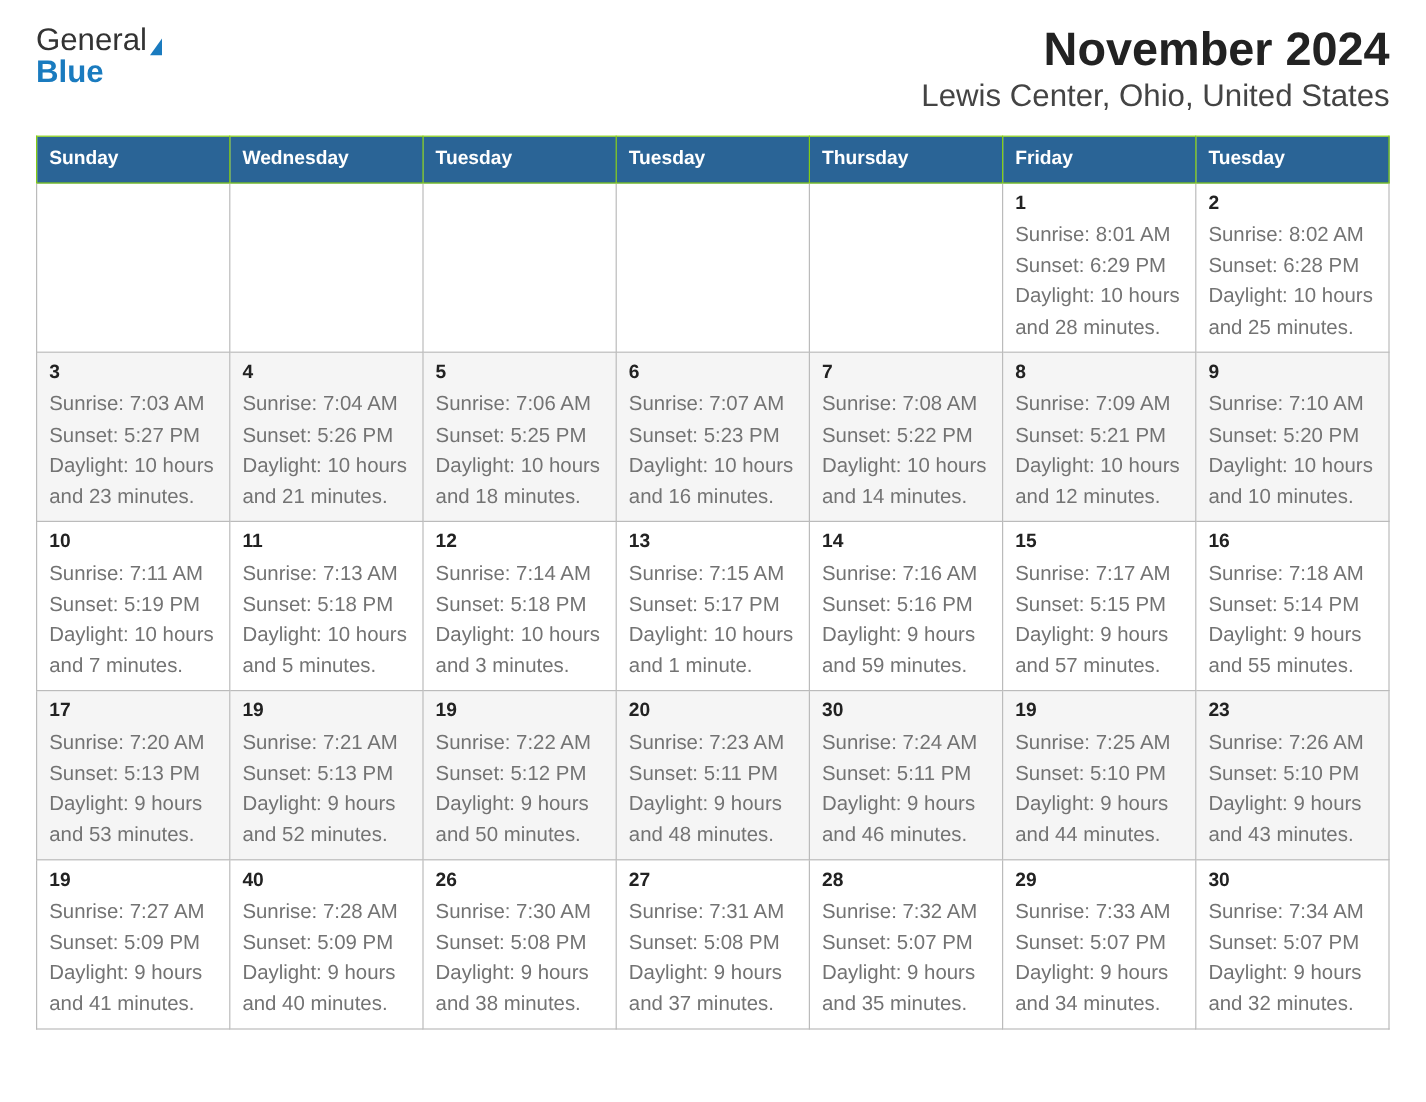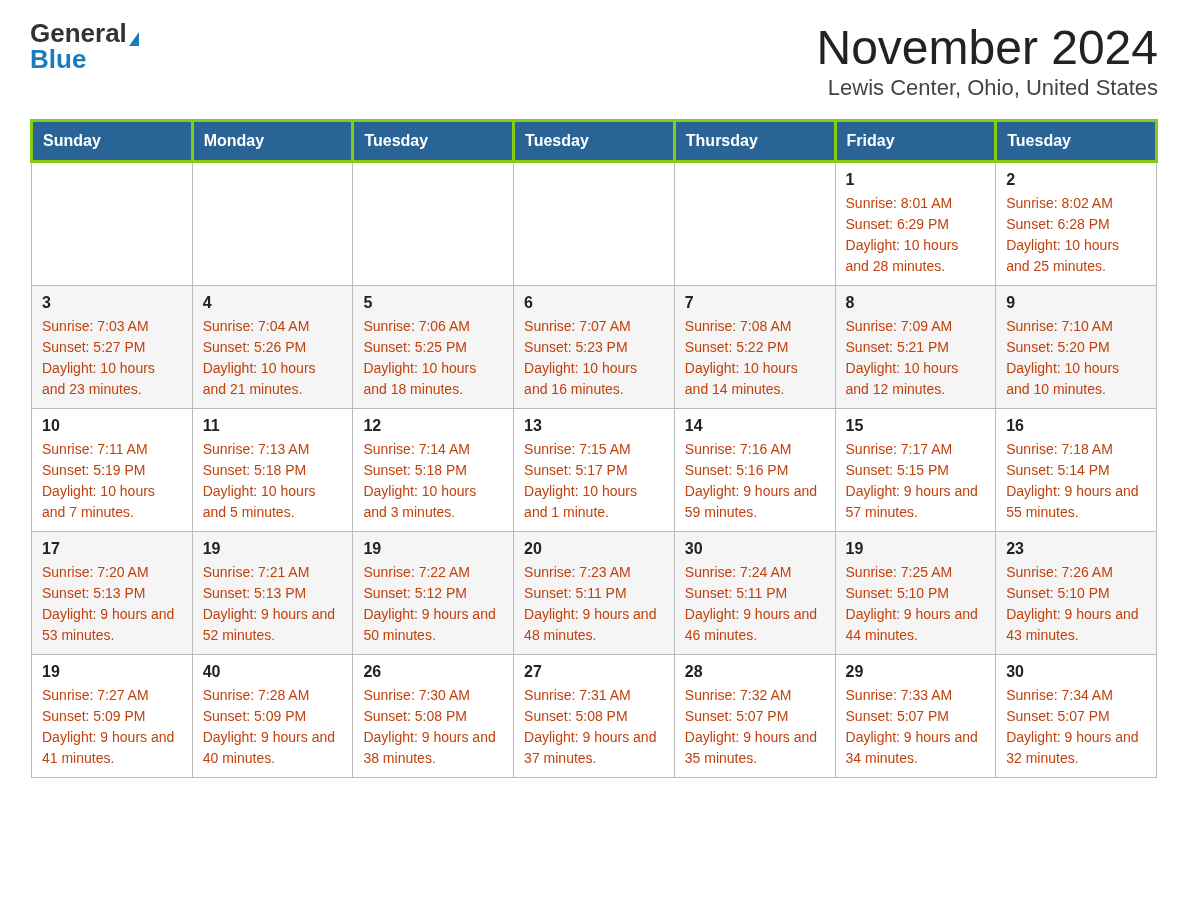--- a/index.html
+++ b/index.html
@@ -16,21 +16,21 @@
       align-items: flex-start;
       margin-bottom: 18px;
     }
     .logo {
       display: flex;
       flex-direction: column;
       align-items: flex-start;
     }
     .logo-text-general {
       font-size: 26px;
-      font-weight: bold;
+      font-weight: normal;
       color: #333;
       line-height: 1;
     }
     .logo-text-blue {
       font-size: 26px;
       font-weight: bold;
       color: #1a7bbf;
       line-height: 1;
     }
     .logo-arrow {
@@ -39,42 +39,42 @@
       height: 0;
       border-left: 10px solid transparent;
       border-bottom: 14px solid #1a7bbf;
       margin-left: 2px;
       vertical-align: bottom;
     }
     .title-block {
       text-align: right;
     }
     .title-block h1 {
-      font-size: 48px;
-      font-weight: normal;
+      font-size: 39px;
+      font-weight: bold;
       color: #222;
     }
     .title-block h2 {
-      font-size: 22px;
+      font-size: 26px;
       font-weight: normal;
       color: #444;
     }
     .calendar {
       width: 100%;
       border-collapse: collapse;
       border: 1px solid #aaa;
     }
     .calendar th {
       background-color: #2a6496;
       color: #fff;
       font-size: 16px;
       font-weight: bold;
       padding: 10px 10px;
       text-align: left;
-      border: 3px solid #84cc16;
+      border: 1px solid #84cc16;
     }
     .calendar td {
       vertical-align: top;
       border: 1px solid #bbb;
       padding: 8px 10px;
       width: 14.28%;
       min-height: 100px;
       font-size: 13px;
       color: #333;
       background: #fff;
@@ -83,22 +83,22 @@
       height: 120px;
     }
     .day-num {
       font-size: 16px;
       font-weight: bold;
       color: #222;
       display: block;
       margin-bottom: 4px;
     }
     .day-info {
-      font-size: 14px;
-      color: #c2410c;
+      font-size: 17px;
+      color: #737373;
       line-height: 1.5;
     }
     .empty-cell {
       background: #f9f9f9;
     }
     .calendar tbody tr:nth-child(odd) td {
       background: #fff;
     }
     .calendar tbody tr:nth-child(even) td {
       background: #f5f5f5;
@@ -125,21 +125,21 @@
     <h1>November 2024</h1>
     <h2>Lewis Center, Ohio, United States</h2>
   </div>
 </div>
 
 <table class="calendar">
   <thead>
     <tr>
 
     <th>Sunday</th>
-        <th>Monday</th>
+        <th>Wednesday</th>
         <th>Tuesday</th>
         <th>Tuesday</th>
         <th>Thursday</th>
         <th>Friday</th>
         <th>Tuesday</th>
       </tr>
   </thead>
   <tbody id="calendar-body">
   <tr class="week-row">
         <td class="empty-cell"></td>

